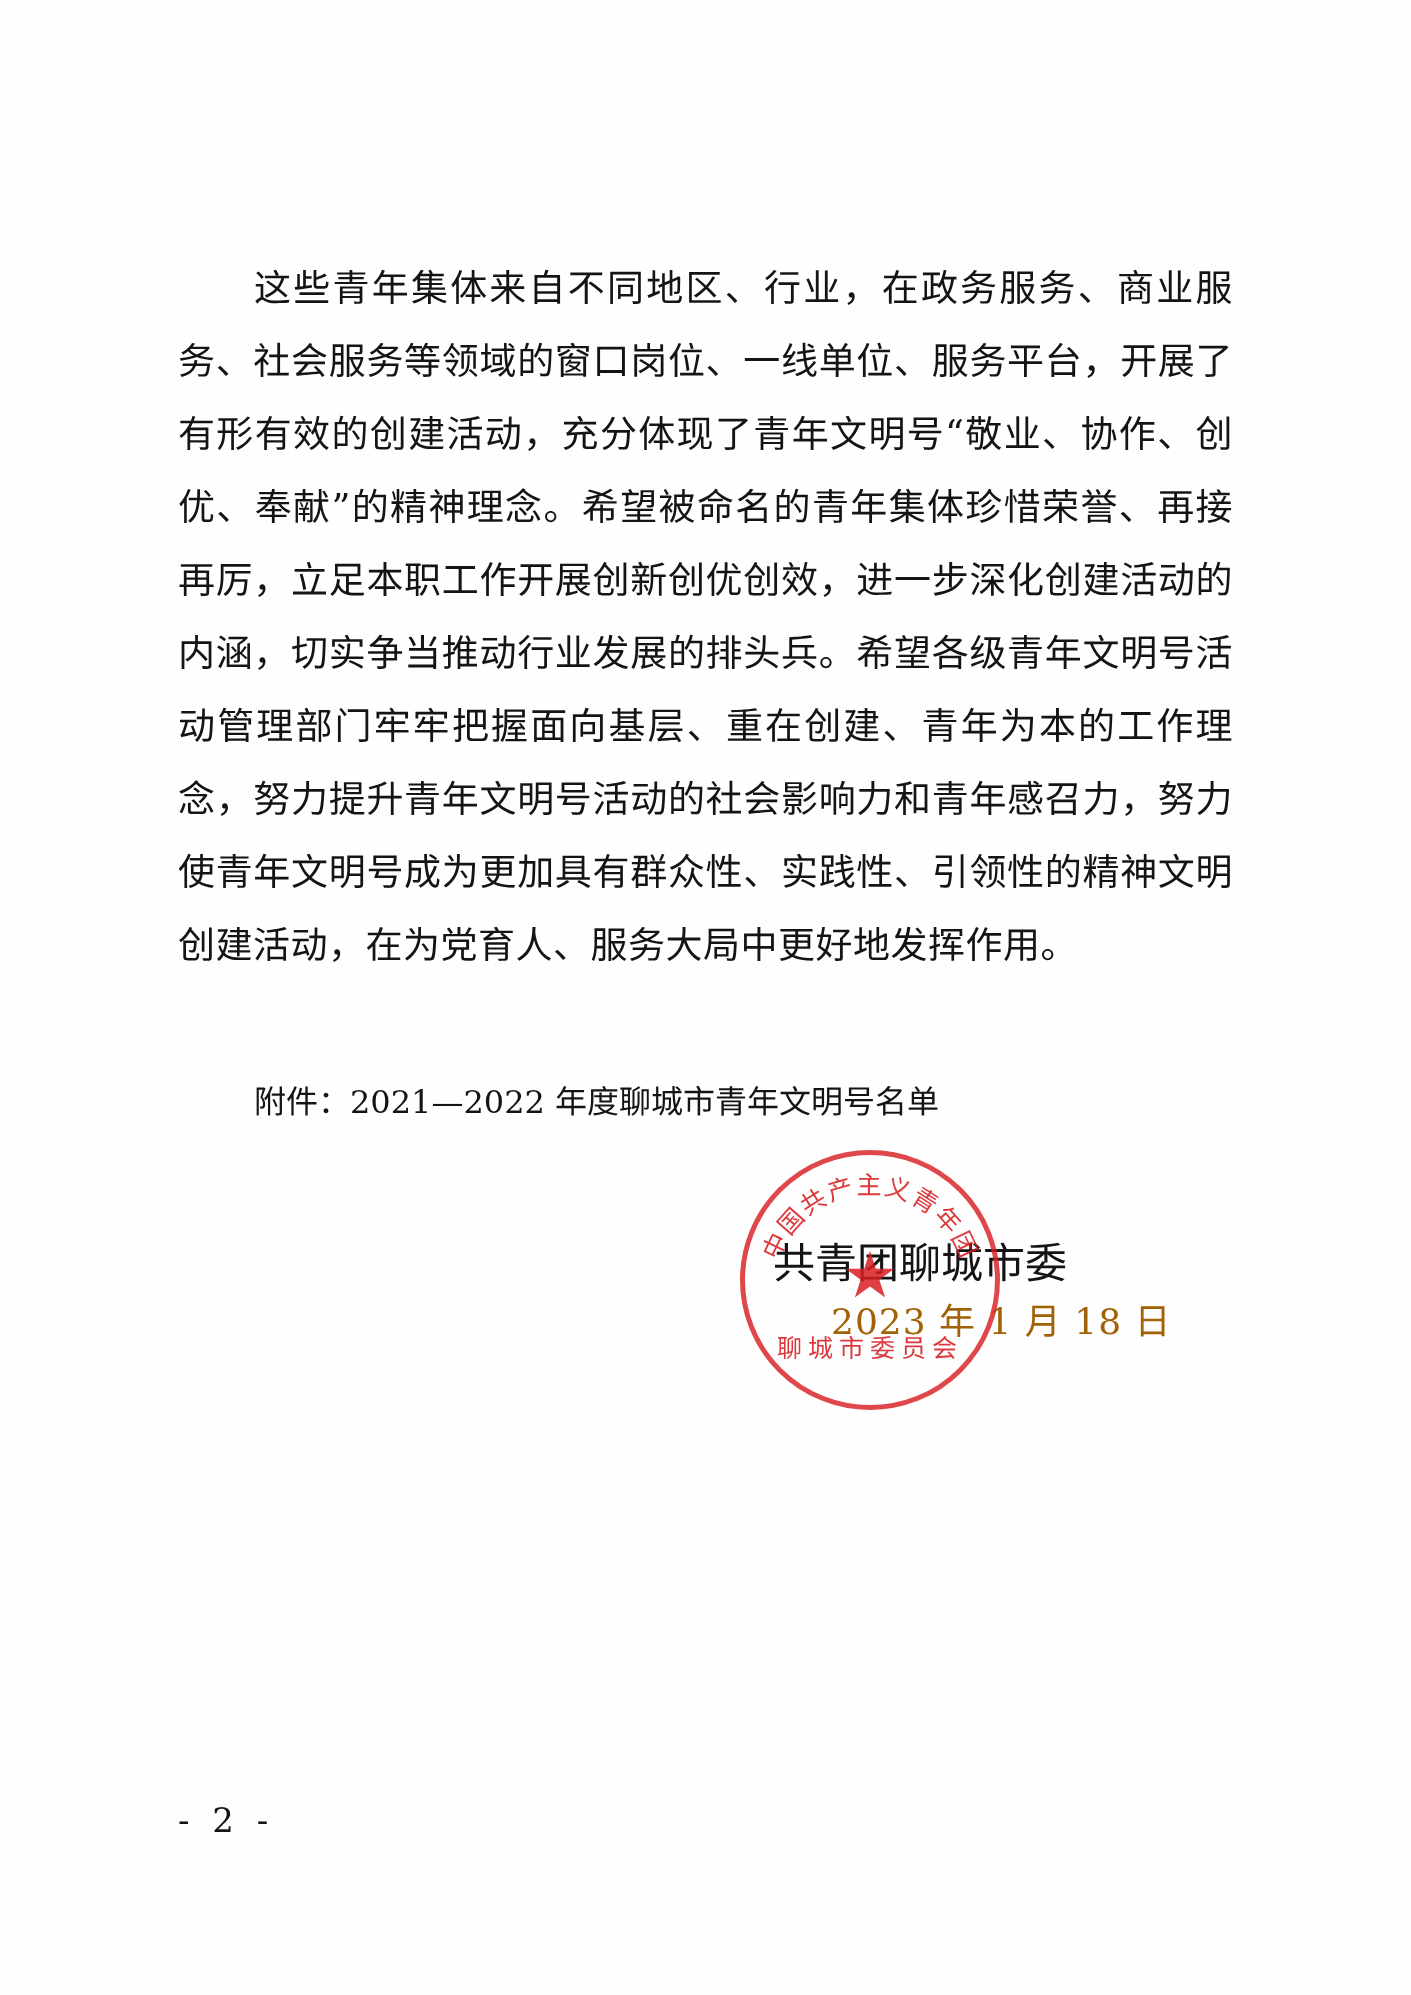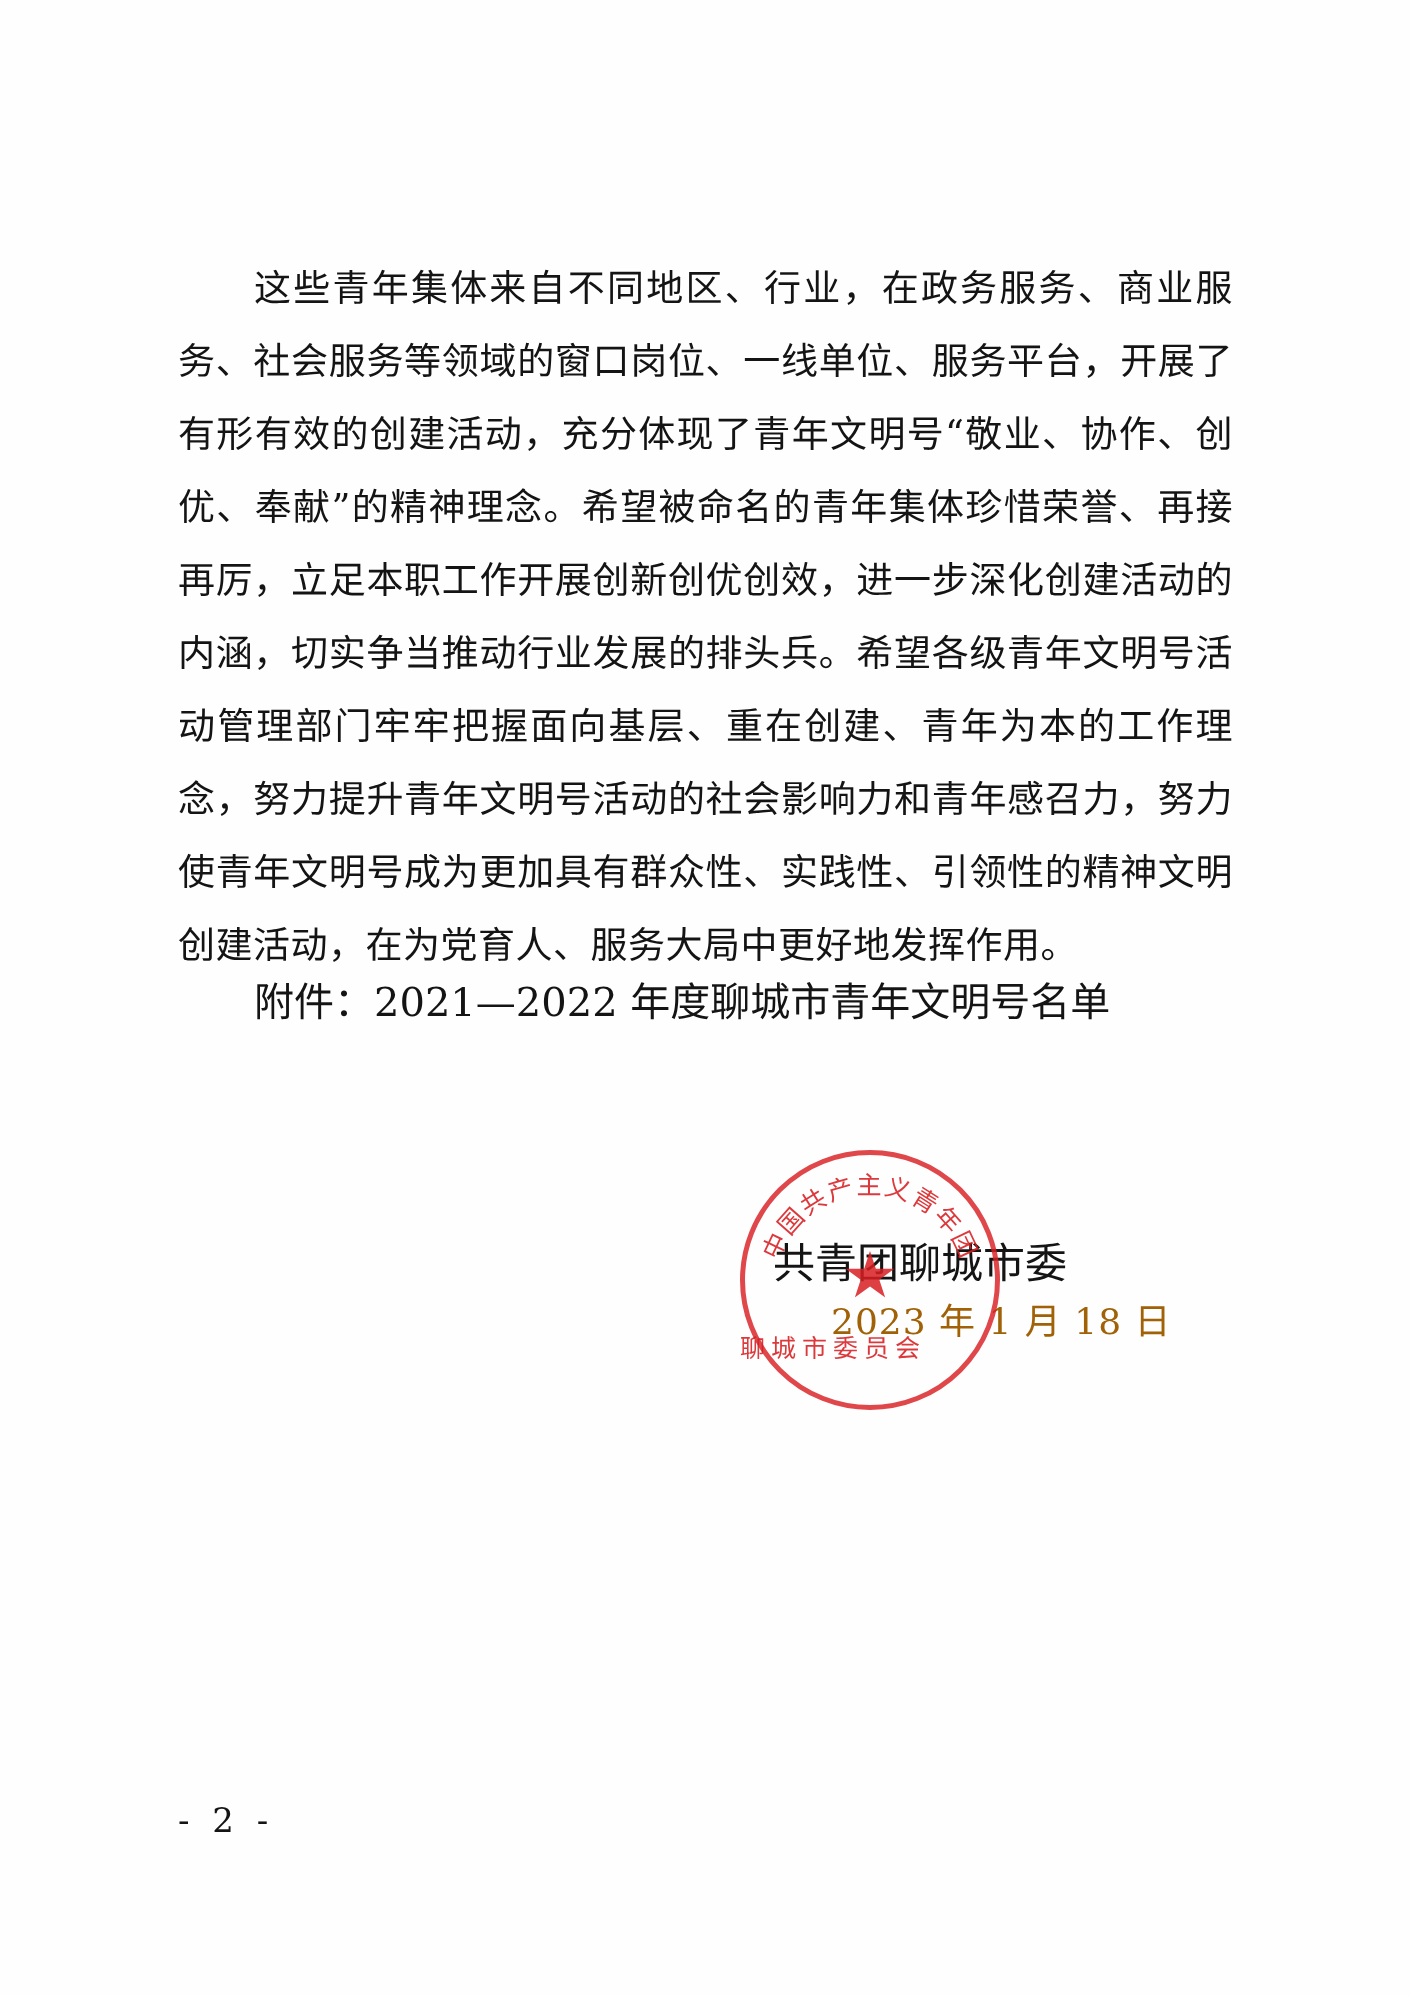--- a/index.html
+++ b/index.html
@@ -41,23 +41,23 @@
     margin: 0;
   }
   .para.indent {
     text-indent: 76px;
   }
 
   
   .attachment {
     position: absolute;
     left: 178px;
-    top: 972px;
+    top: 1072px;
     width: 1055px;
-    font-size: 40px;
+    font-size: 32px;
     line-height: 60px;
     text-indent: 76px;
     color: #141414;
   }
 
   
   .signature {
     position: absolute;
     right: 230px;
     top: 1235px;
@@ -113,21 +113,21 @@
     opacity: 0.88;
     font-size: 25px;
     font-family: "DejaVu Serif", "Liberation Serif", serif;
     letter-spacing: 2px;
   }
   .seal-bottom {
     position: absolute;
     left: 0;
     right: 0;
     bottom: 46px;
-    text-align: left;
+    text-align: center;
     font-size: 25px;
     color: #d81e22;
     opacity: 0.88;
     letter-spacing: 6px;
     font-family: Liberation Serif, serif;
   }
 
   
   .page-number {
     position: absolute;

